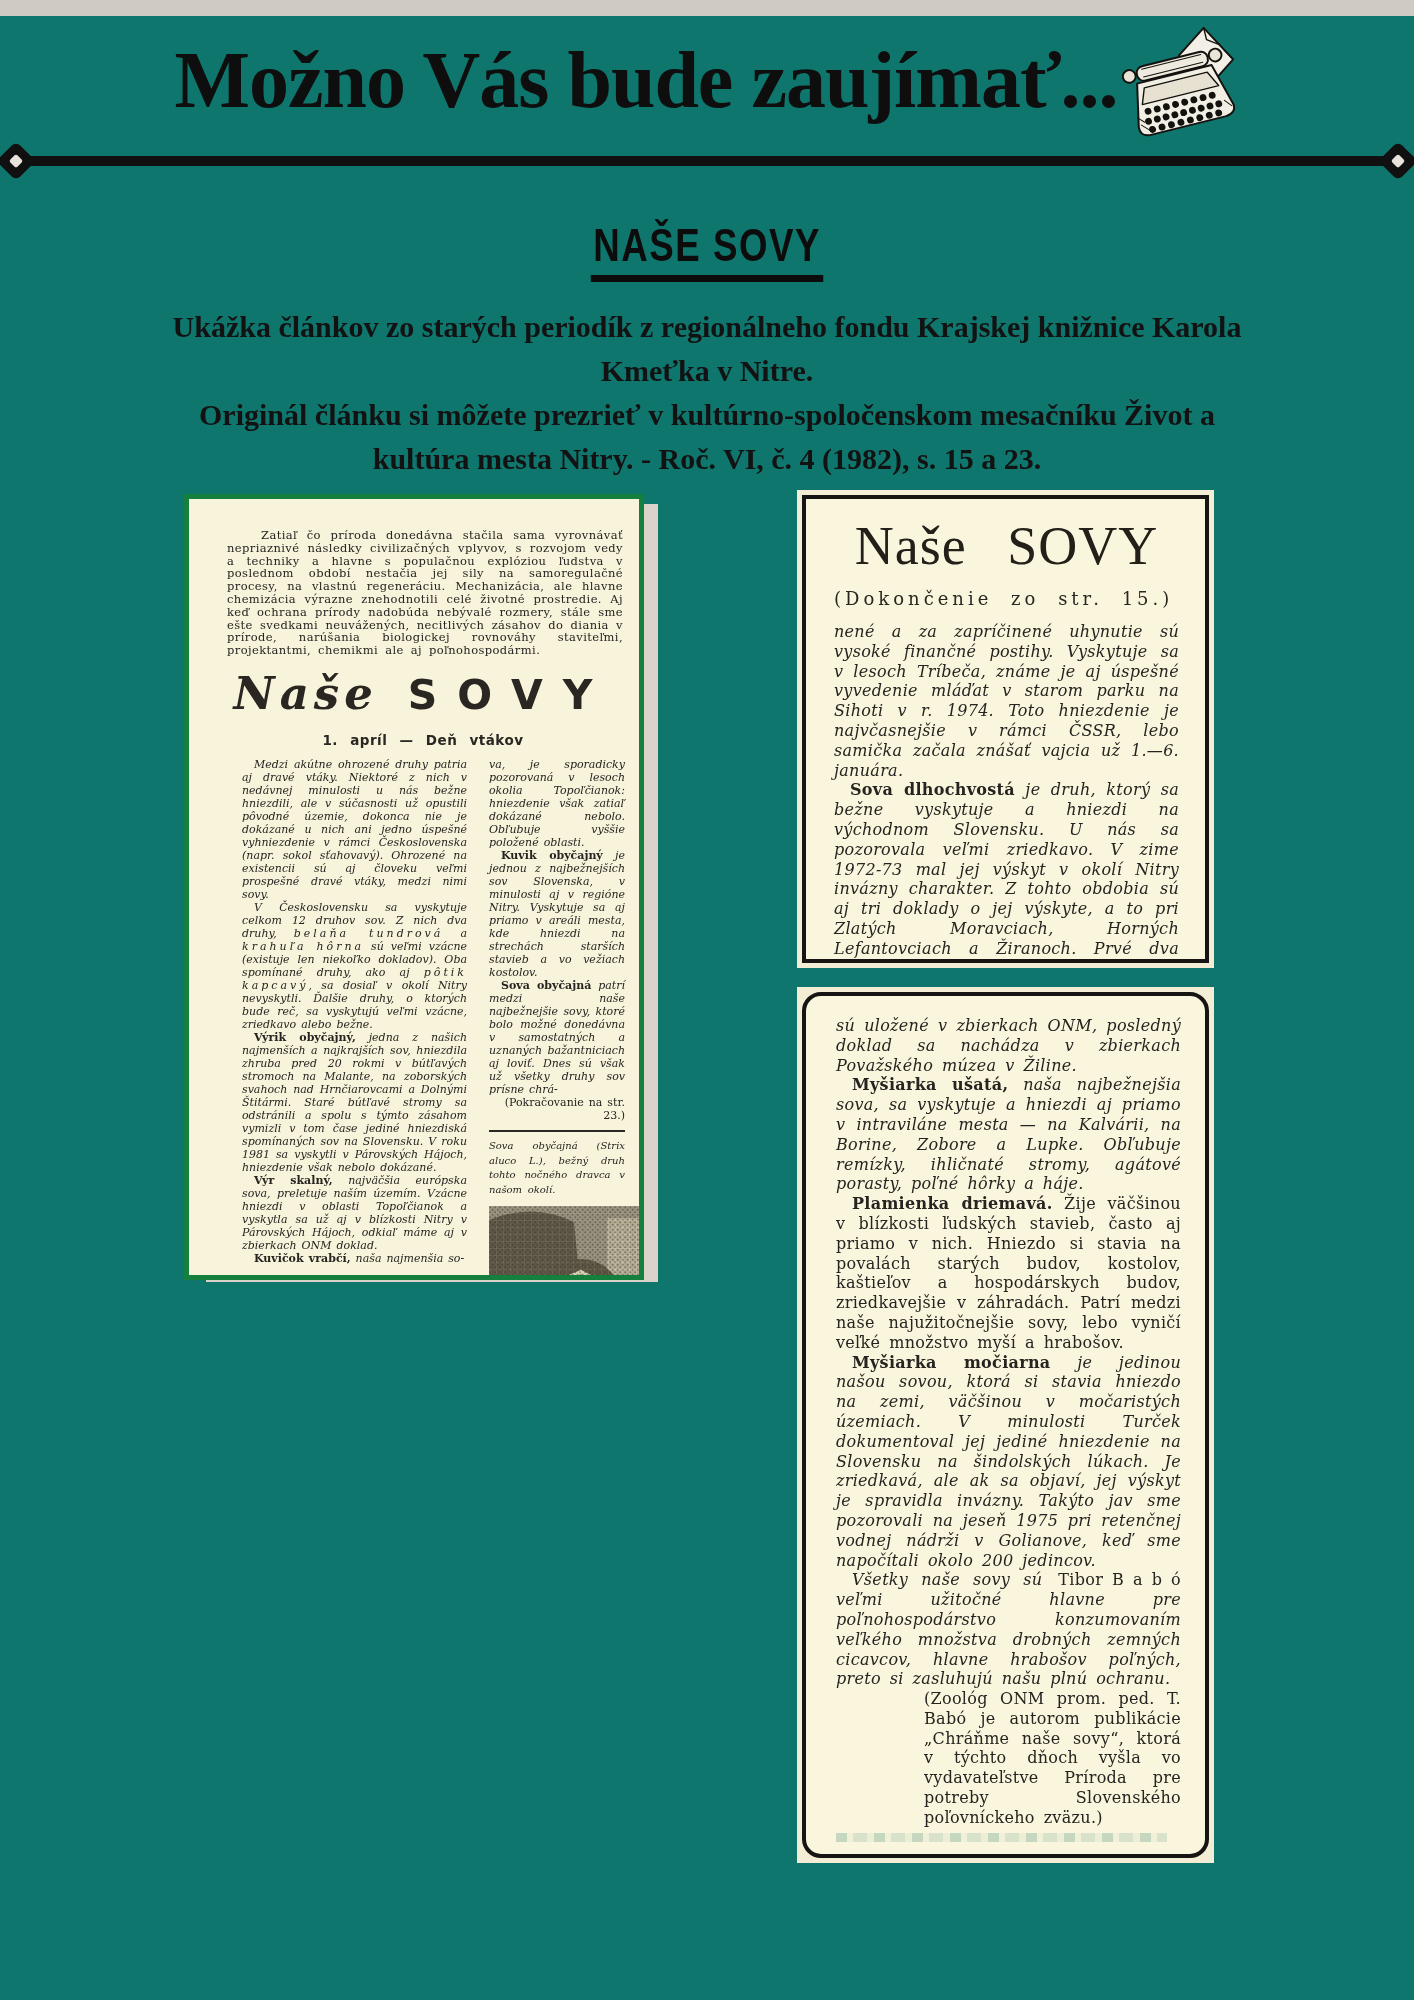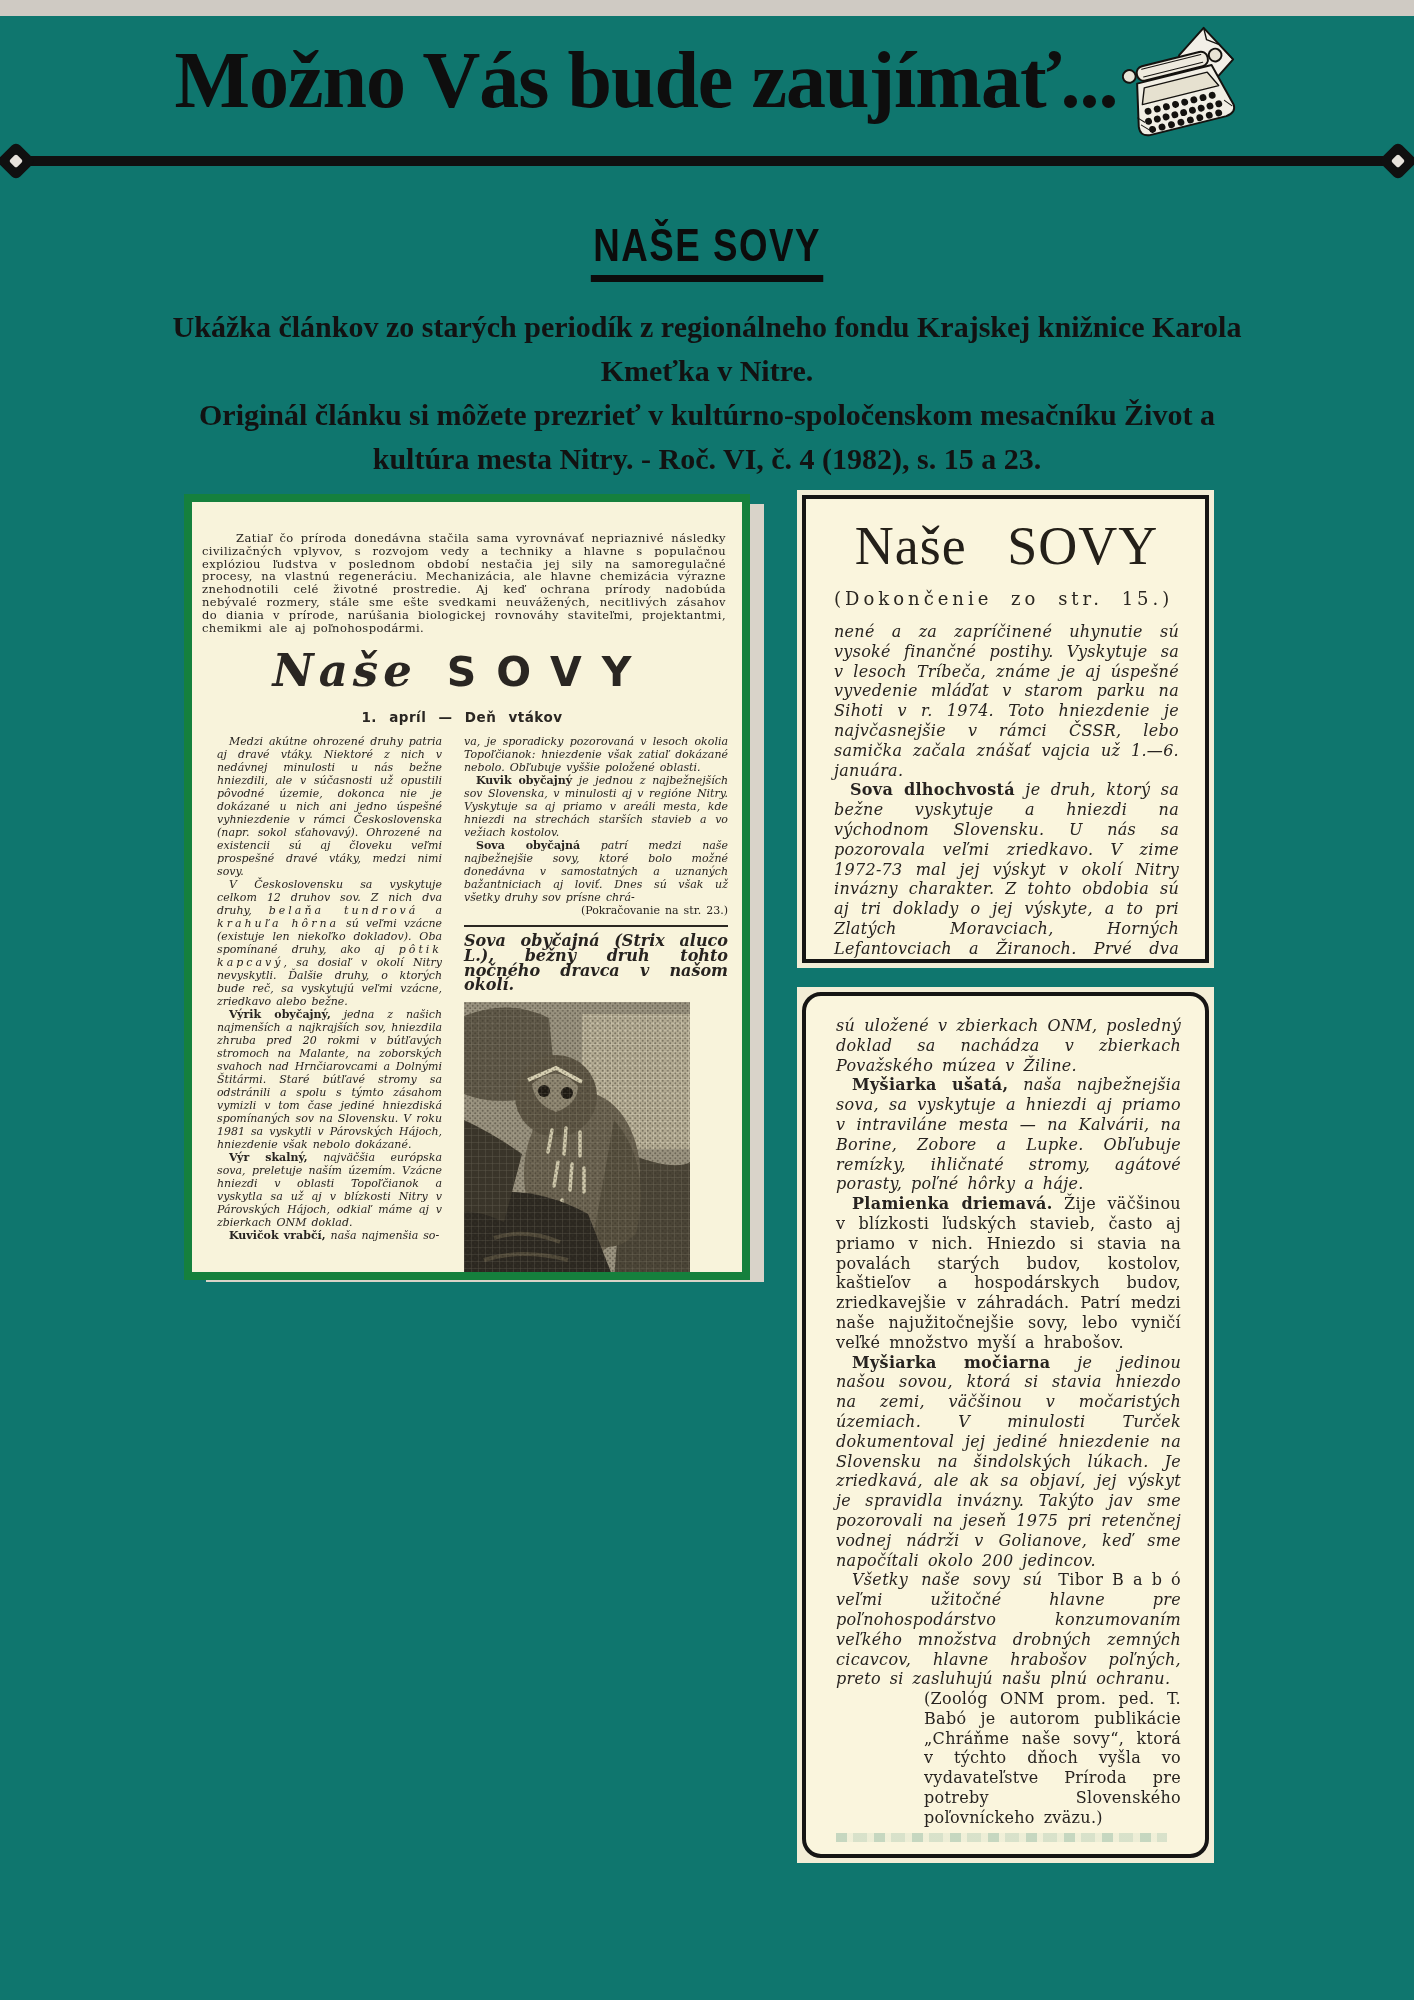--- a/index.html
+++ b/index.html
@@ -70,26 +70,26 @@
   .news p.indent{text-indent:14px;}
   .seg-r{font-style:normal;}
   .seg-i{font-style:italic;}
   .seg-b{font-weight:700;}
   .seg-sp{font-style:italic;letter-spacing:3px;}
   .tail-right{float:right;font-style:normal;}
   .align-right{text-align:right !important;text-indent:0 !important;}
 
   
   .clip1{
-    position:absolute;left:184px;top:478px;width:566px;height:786px;
+    position:absolute;left:184px;top:478px;width:460px;height:786px;
     box-sizing:border-box;
     background:#f8f3db;
-    border:8px solid #15803d;
+    border:5px solid #15803d;
     box-shadow:18px 6px 0 -4px #d9d3c9;
-    padding:30px 14px 0 4px;
+    padding:30px 14px 0 32px;
     overflow:hidden;
   }
   .c1-lead{
     font-size:11.5px;line-height:12.8px;
     letter-spacing:.4px;word-spacing:3px;
     text-align:justify;text-indent:34px;
     margin:0 2px 0 6px;
   }
   .c1-headline{text-align:center;margin-top:10px;white-space:nowrap;color:#2a2622;}
   .c1-h-nase{
@@ -105,22 +105,22 @@
     font-family:"DejaVu Sans", sans-serif;font-weight:700;
     font-size:13.5px;letter-spacing:.5px;word-spacing:7px;color:#2a2622;
   }
   .c1-cols{display:flex;gap:22px;margin:10px 0 0 21px;}
   .c1-col-left{width:225px;flex:0 0 auto;}
   .c1-col-right{flex:1 1 auto;min-width:0;}
   .c1-cols p.para{font-size:11px;line-height:13px;word-spacing:1.5px;}
   .c1-cols p.indent{text-indent:12px;}
   .c1-hr{border:0;border-top:2px solid #2b2722;margin:8px 0 7px 0;}
   .c1-caption{
-    font-style:italic;font-size:16px;line-height:14.6px;
-    text-align:justify;word-spacing:2.5px;margin:0;font-weight:bold;
+    font-style:italic;font-size:10px;line-height:14.6px;
+    text-align:justify;word-spacing:2.5px;margin:0;
   }
   .c1-photo{margin-top:9px;width:226px;height:278px;display:block;}
 
   
   .scan{
     position:absolute;box-sizing:border-box;
     background:#f3edd6;padding:5px;
   }
   .scan-frame{
     box-sizing:border-box;width:100%;height:100%;

